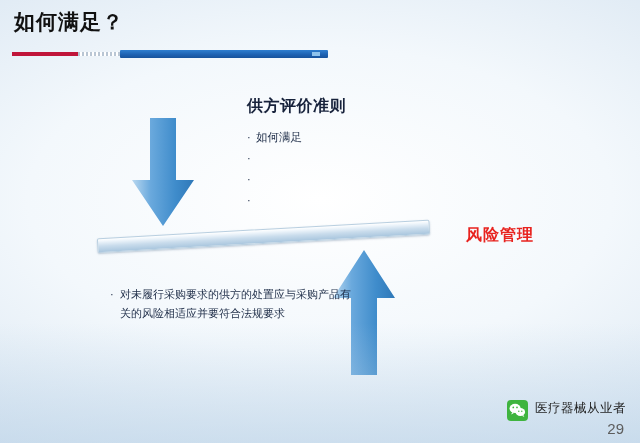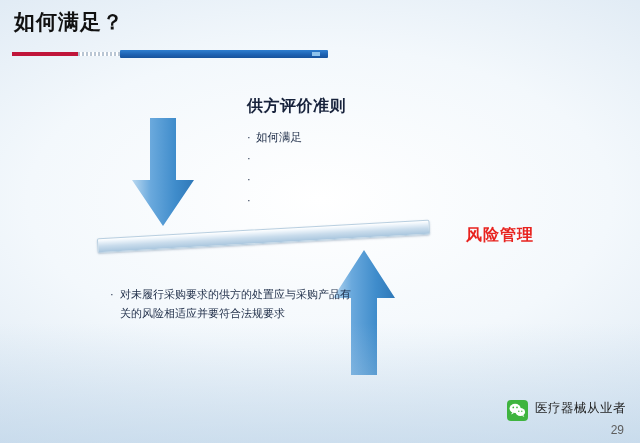--- a/index.html
+++ b/index.html
@@ -105,21 +105,21 @@
   #wechat-icon{
     width:21px;height:21px;border-radius:4px;background:#3fb43f;
     position:relative;margin-right:7px;flex:0 0 21px;
   }
   #wechat-icon svg{position:absolute;left:2px;top:3px;}
   #wechat-text{
     font-size:12.5px;color:#222222;letter-spacing:0.5px;
   }
   #page-number{
     position:absolute;right:16px;bottom:6px;
-    font-size:12px;color:#5d5d5d;
+    font-size:15px;color:#5d5d5d;
   }
   
   #vignette{
     position:absolute;left:0;bottom:0;width:640px;height:120px;
     background:linear-gradient(180deg,rgba(201,220,236,0) 0%,rgba(186,210,231,0.55) 100%);
     pointer-events:none;
   }
 </style>
 </head>
 <body>

